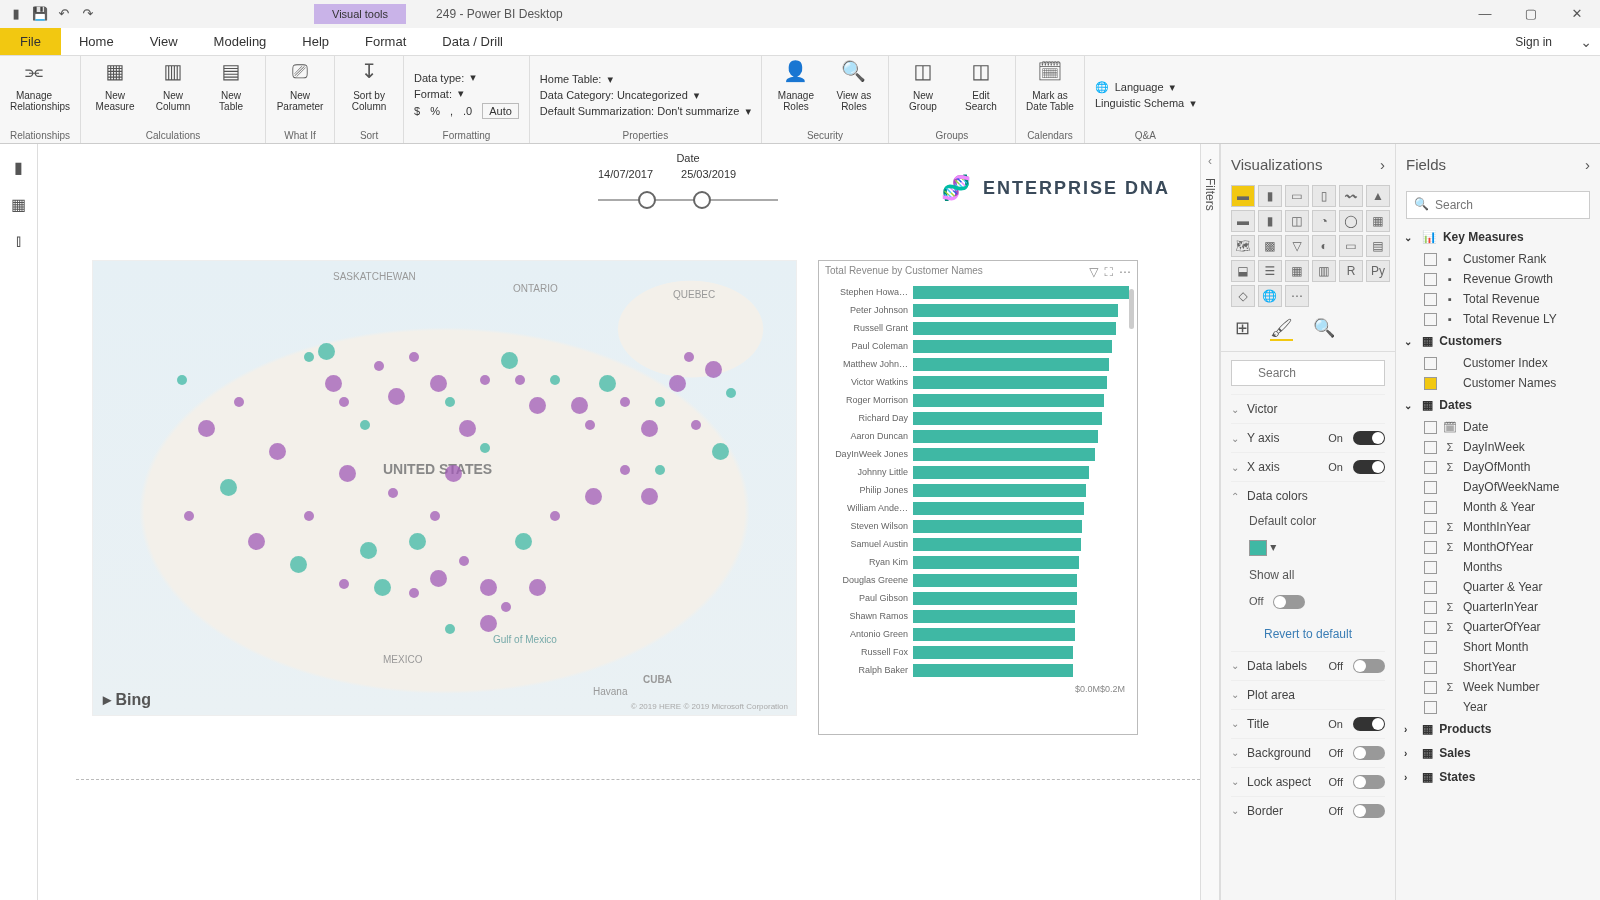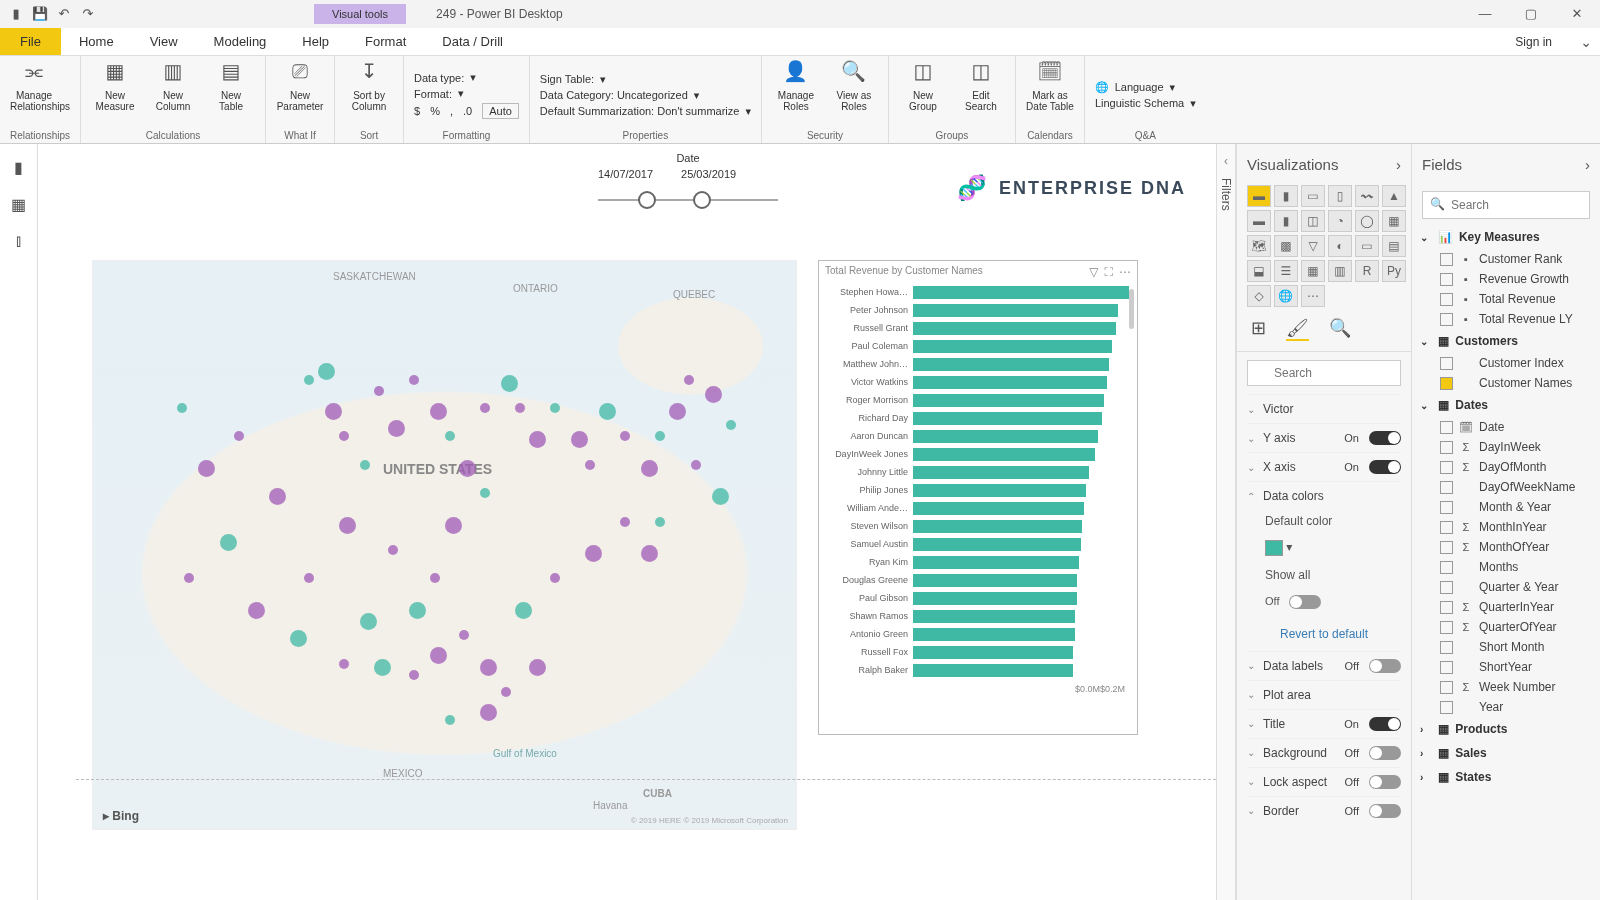--- a/index.html
+++ b/index.html
@@ -40,28 +40,28 @@
 .date-slicer { position:absolute; top:8px; left:560px; text-align:center; font-size:11px; }
 .date-slicer .dates { display:flex; gap:28px; margin-top:4px; }
 .slider-track { position:relative; width:180px; height:20px; margin:10px auto 0; }
 .slider-track .line { position:absolute; top:9px; left:0; right:0; height:2px; background:#aaa; }
 .slider-track .thumb { position:absolute; top:1px; width:18px; height:18px; border:2px solid #666; border-radius:50%; background:#fff; }
 .logo-dna { position:absolute; top:30px; right:30px; display:flex; align-items:center; gap:10px; font-weight:bold; font-size:18px; letter-spacing:2px; color:#3a4a5a; }
 .logo-dna .heli { color:#3b7fd0; font-size:24px; }
 
 .map-visual { position:absolute; top:116px; left:54px; width:705px; height:465px; }
 .map-visual .title { font-size:11px; color:#888; margin-bottom:4px; }
-.map-box { position:relative; width:100%; height:570px; background:linear-gradient(#e6f0f5,#eaf1f4); border:1px solid #eee; overflow:hidden; }
+.map-box { position:relative; width:100%; height:456px; background:linear-gradient(#e6f0f5,#eaf1f4); border:1px solid #eee; overflow:hidden; }
 .map-box .land { position:absolute; inset:0; background:
   radial-gradient(ellipse 500px 300px at 50% 55%, #f3f0ea 60%, transparent 61%),
   radial-gradient(ellipse 120px 80px at 85% 15%, #f3f0ea 60%, transparent 61%);
 }
 .map-box .lbl { position:absolute; font-size:10px; color:#999; }
 .map-box .dot { position:absolute; width:14px; height:14px; border-radius:50%; opacity:.75; }
-.bing { position:absolute; bottom:6px; left:10px; font-size:12px; font-weight:bold; color:#555; }
+.bing { position:absolute; bottom:6px; left:10px; font-size:16px; font-weight:bold; color:#555; }
 .attrib { position:absolute; bottom:4px; right:8px; font-size:8px; color:#aaa; }
 
 .bar-visual { position:absolute; top:116px; left:780px; width:320px; height:475px; border:1px solid #bbb; }
 .bar-visual .vtitle { font-size:10px; color:#888; padding:4px 6px; }
 .bar-visual .icons { position:absolute; top:4px; right:6px; display:flex; gap:6px; color:#888; font-size:12px; }
 .bar-list { padding:4px 8px 0; }
 .bar-row { display:flex; align-items:center; margin-bottom:2px; height:16px; }
 .bar-row .name { width:86px; text-align:right; font-size:9px; color:#666; padding-right:5px; overflow:hidden; white-space:nowrap; text-overflow:ellipsis; }
 .bar-row .bwrap { flex:1; height:13px; position:relative; }
 .bar-row .bar { position:absolute; left:0; top:0; bottom:0; background:#3fb8a4; }
@@ -94,21 +94,21 @@
 .toggle { width:32px; height:14px; background:#333; border-radius:8px; position:relative; margin-left:6px; }
 .toggle.off { background:#999; }
 .toggle .knob { position:absolute; top:1px; width:12px; height:12px; background:#fff; border-radius:50%; }
 .toggle.on .knob { right:1px; } .toggle.off .knob { left:1px; }
 .toggle-lbl { font-size:11px; margin-right:4px; }
 .sub { padding:4px 0 8px 18px; font-size:12px; color:#555; }
 .color-swatch { display:inline-block; width:18px; height:16px; background:#3fb8a4; border:1px solid #999; vertical-align:middle; }
 .revert { text-align:center; color:#3a7db5; font-size:12px; padding:10px 0; }
 
 
-.fields-pane { width:189px;justify-content:flex-end; }
+.fields-pane { width:205px;justify-content:flex-end; }
 .fld-search { margin:6px 10px; position:relative; }
 .fld-search input { width:100%; padding:6px 8px 6px 28px; border:1px solid #ccc; font-size:12px; }
 .fld-search .mag { position:absolute; left:8px; top:6px; color:#888; }
 .fld-list { flex:1; overflow:auto; padding:0 6px; position:relative; }
 .fld-table { display:flex; align-items:center; gap:6px; padding:5px 2px; font-size:12px; font-weight:bold; color:#333; }
 .fld-field { display:flex; align-items:center; gap:6px; padding:3px 2px 3px 22px; font-size:12px; color:#444; }
 .fld-field .cb { width:13px; height:13px; border:1px solid #999; }
 .fld-field .cb.chk { background:#f2c811; }
 .fld-field .ico { width:14px; font-size:11px; color:#555; text-align:center; }
 .ctx-menu { position:absolute; border:3px solid #2a6bd4; background:#fff; box-shadow:0 2px 8px rgba(0,0,0,.3); padding:6px 10px; font-size:12px; z-index:10; }
@@ -214,21 +214,21 @@
             <span style="border:1px solid #bbb;padding:1px 6px">Auto</span>
           </div>
   </div>
       </div>
       <div class="label">Formatting</div>
     </div>
   <div class="ribbon-group">
       <div class="items">
         <div class="stack">
     <div class="row">
-            <span>Sign Table:</span>
+            <span>Home Table:</span>
             <span>▾</span>
           </div>
     <div class="row">
             <span>Data Category: Uncategorized</span>
             <span>▾</span>
           </div>
     <div class="row">
             <span>Default Summarization: Don't summarize</span>
             <span>▾</span>
           </div>

